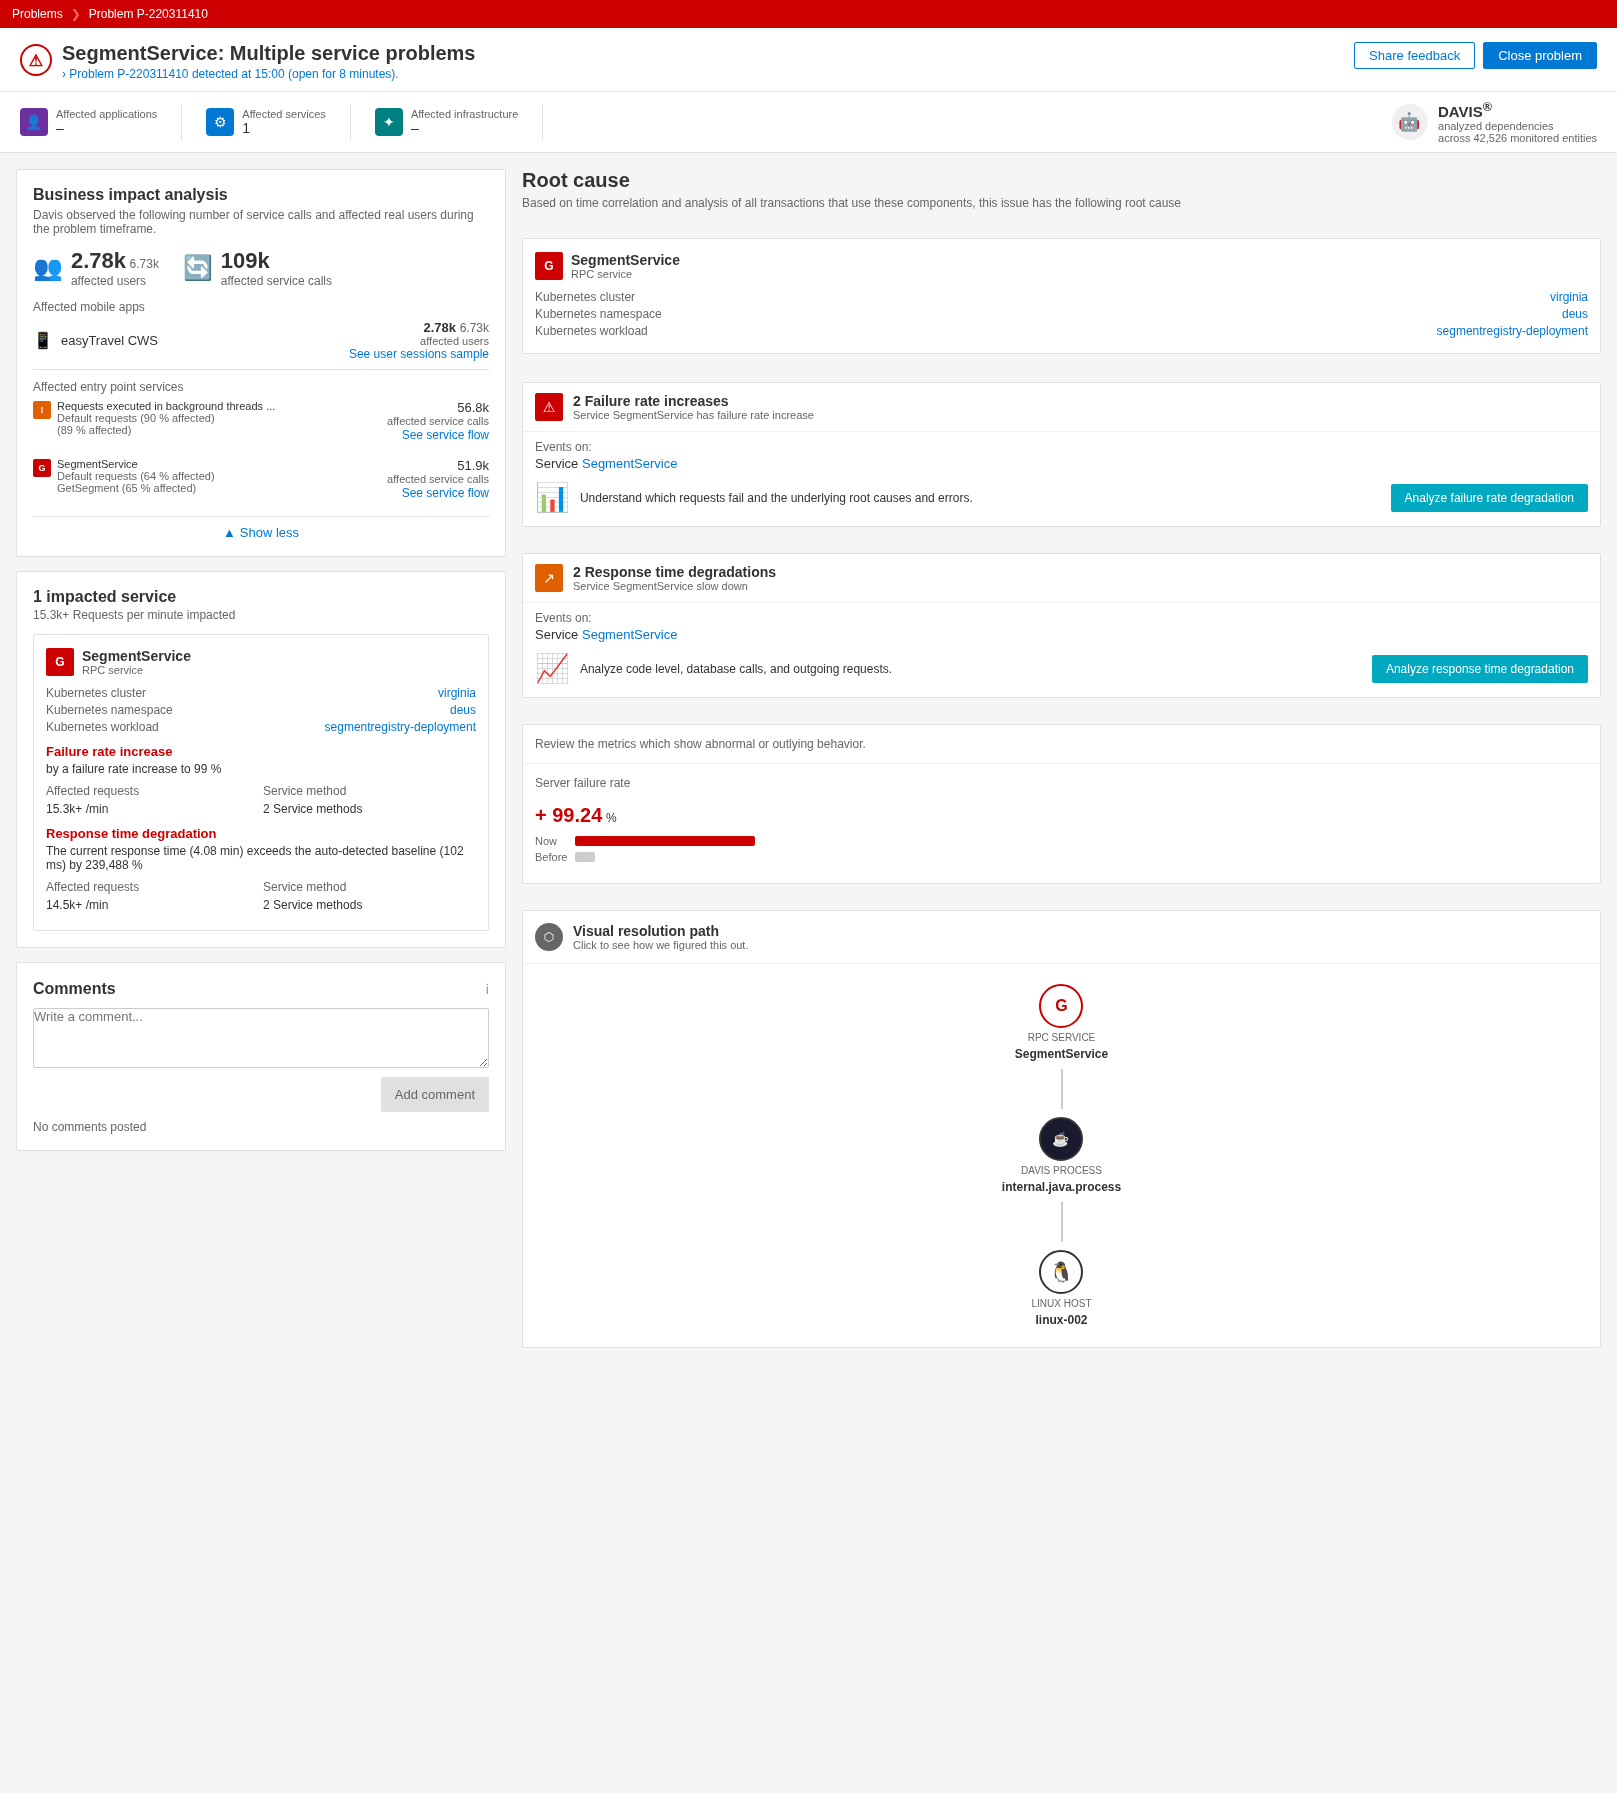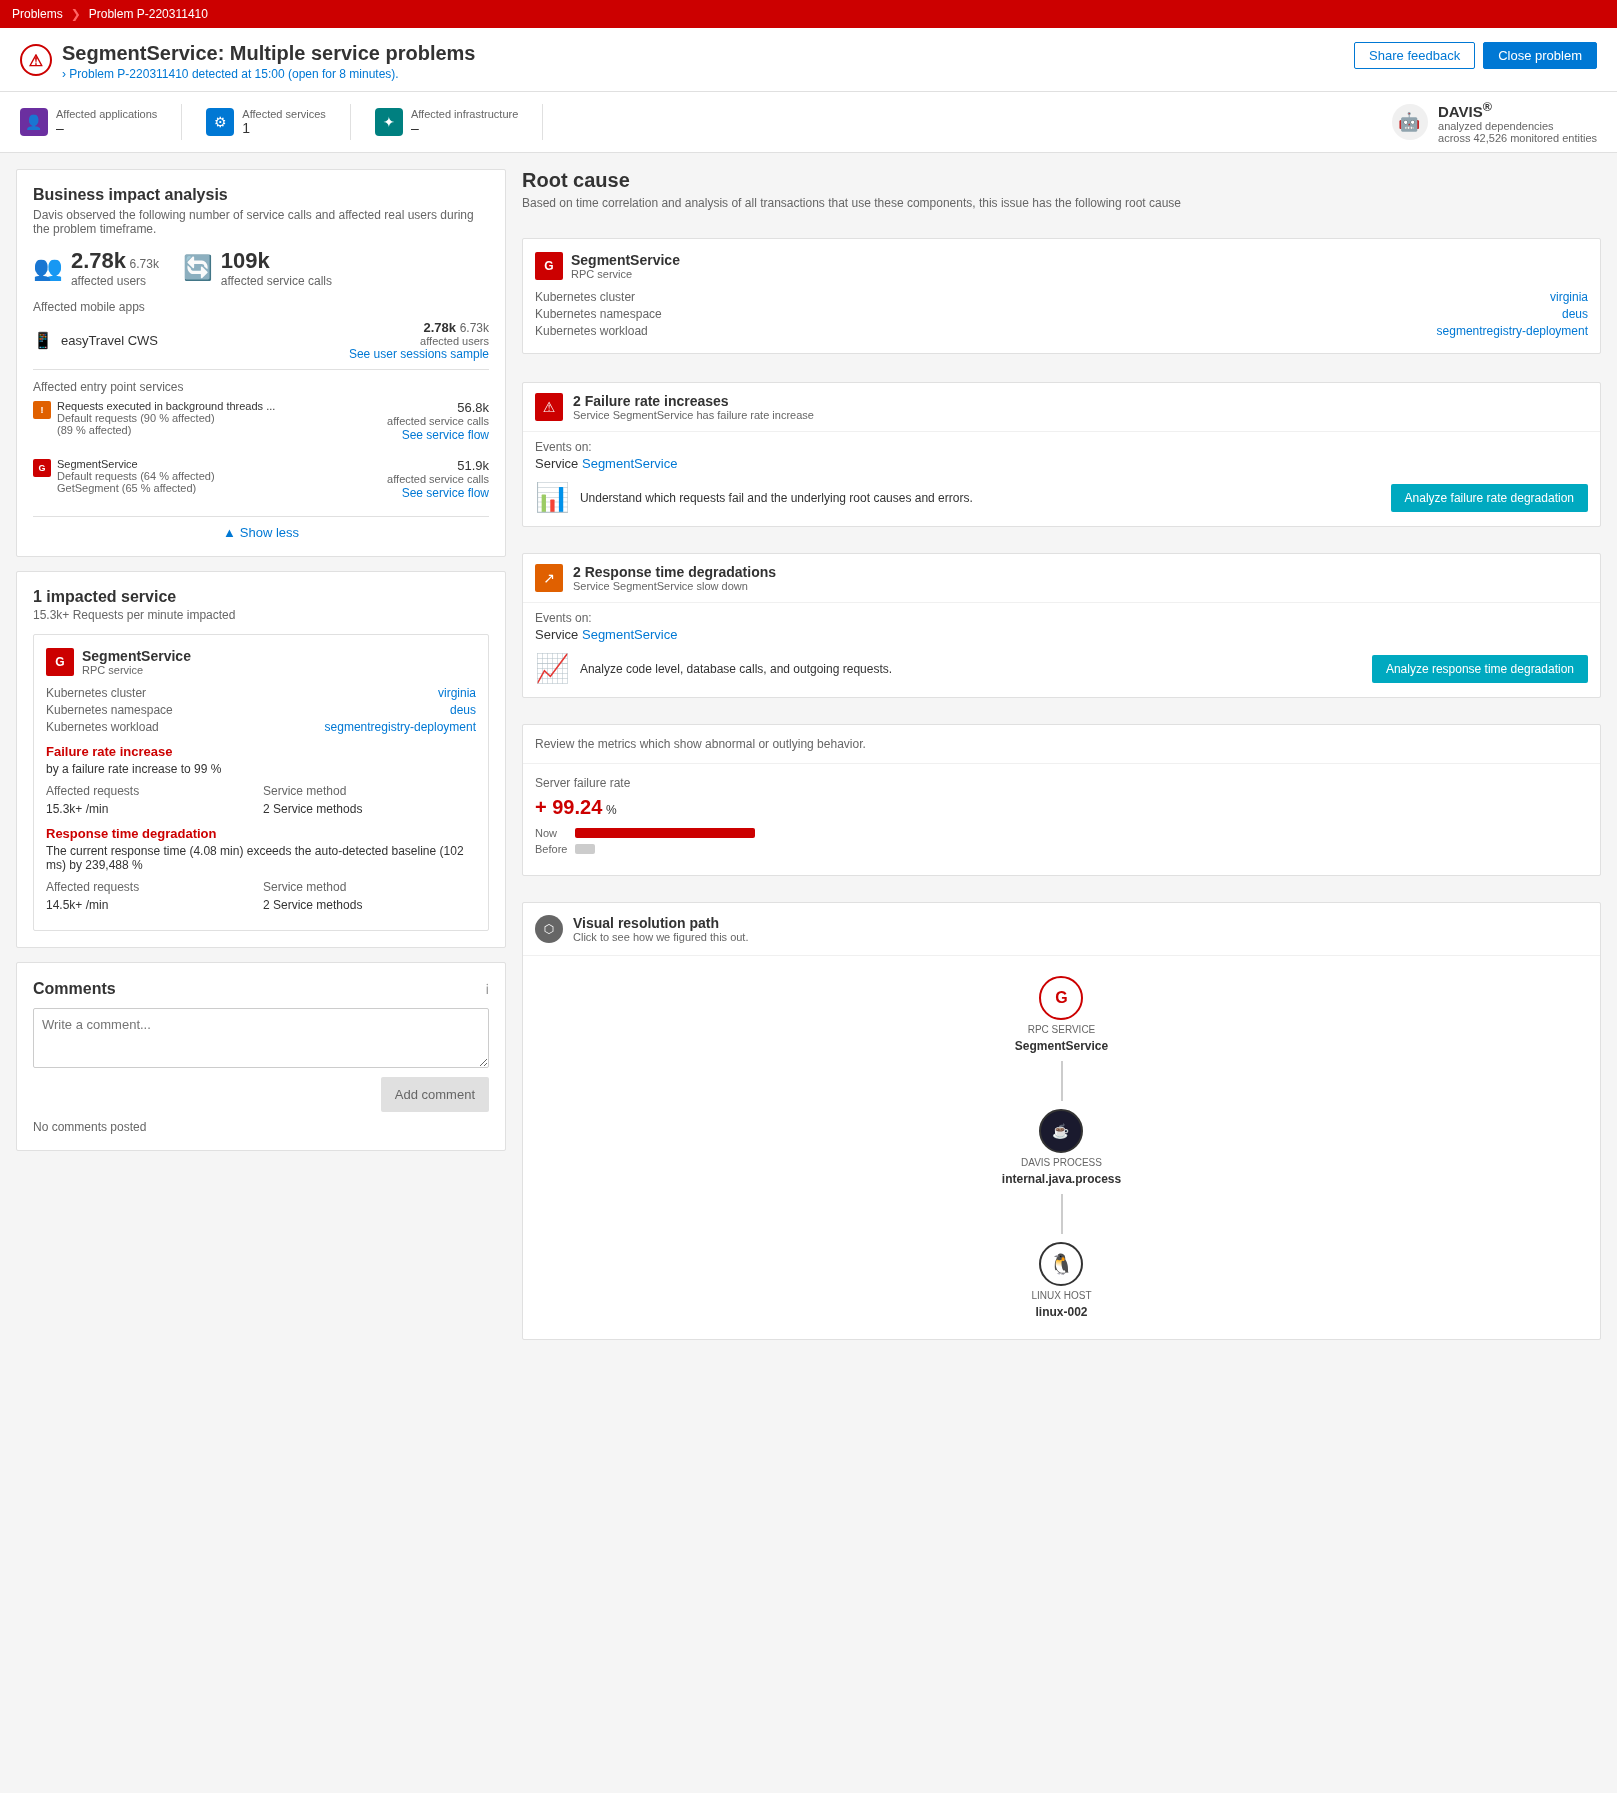--- a/index.html
+++ b/index.html
@@ -185,21 +185,21 @@
     .req-method-grid {
       display: grid; grid-template-columns: 1fr 1fr; gap: 4px; font-size: 12px; margin-bottom: 6px;
     }
     .req-label { color: #666; }
     .req-val { color: #333; }
     .comments-header { display: flex; justify-content: space-between; align-items: center; margin-bottom: 10px; }
     .comments-title { font-size: 16px; font-weight: 600; }
     .comments-info { color: #999; font-size: 14px; cursor: pointer; }
     .comment-textarea {
       width: 100%; border: 1px solid #ccc; border-radius: 2px;
-      padding: 8px; font-size: 13px; resize: vertical; min-height: 60px;
+      font-size: 13px; resize: vertical; min-height: 60px;
       font-family: inherit; color: #333;
     }
     .comment-btn-row { display: flex; justify-content: flex-end; margin-top: 6px; }
     .btn-add-comment {
       background: #e0e0e0; color: #666; border: none; padding: 10px 14px;
       cursor: pointer; font-size: 13px; border-radius: 2px;
     }
     .no-comments { font-size: 12px; color: #666; margin-top: 8px; }
 
     
@@ -249,21 +249,21 @@
     .metric-anomaly-card {
       border: 1px solid #e0e0e0; border-radius: 2px; background: white; margin-bottom: 12px;
     }
     .metric-header {
       padding: 12px; border-bottom: 1px solid #f0f0f0;
     }
     .metric-header-title { font-size: 14px; font-weight: 600; }
     .metric-header-sub { font-size: 12px; color: #666; }
 
     .metric-body { padding: 12px; }
-    .metric-name { font-size: 12px; color: #666; margin-bottom: 6px; }
+    .metric-name { font-size: 12px; color: #666; margin-bottom: 14px; }
     .metric-value { font-size: 20px; font-weight: 600; color: #cc0000; }
     .metric-unit { font-size: 12px; }
 
     .metric-bars { margin: 8px 0; }
     .bar-row { display: flex; align-items: center; gap: 8px; margin-bottom: 4px; font-size: 11px; }
     .bar-label { width: 32px; color: #666; }
     .bar-now { height: 10px; background: #cc0000; border-radius: 2px; }
     .bar-before { height: 10px; background: #ccc; border-radius: 2px; }
 
     .metric-action-row { display: flex; justify-content: flex-end; margin-top: 10px; }

